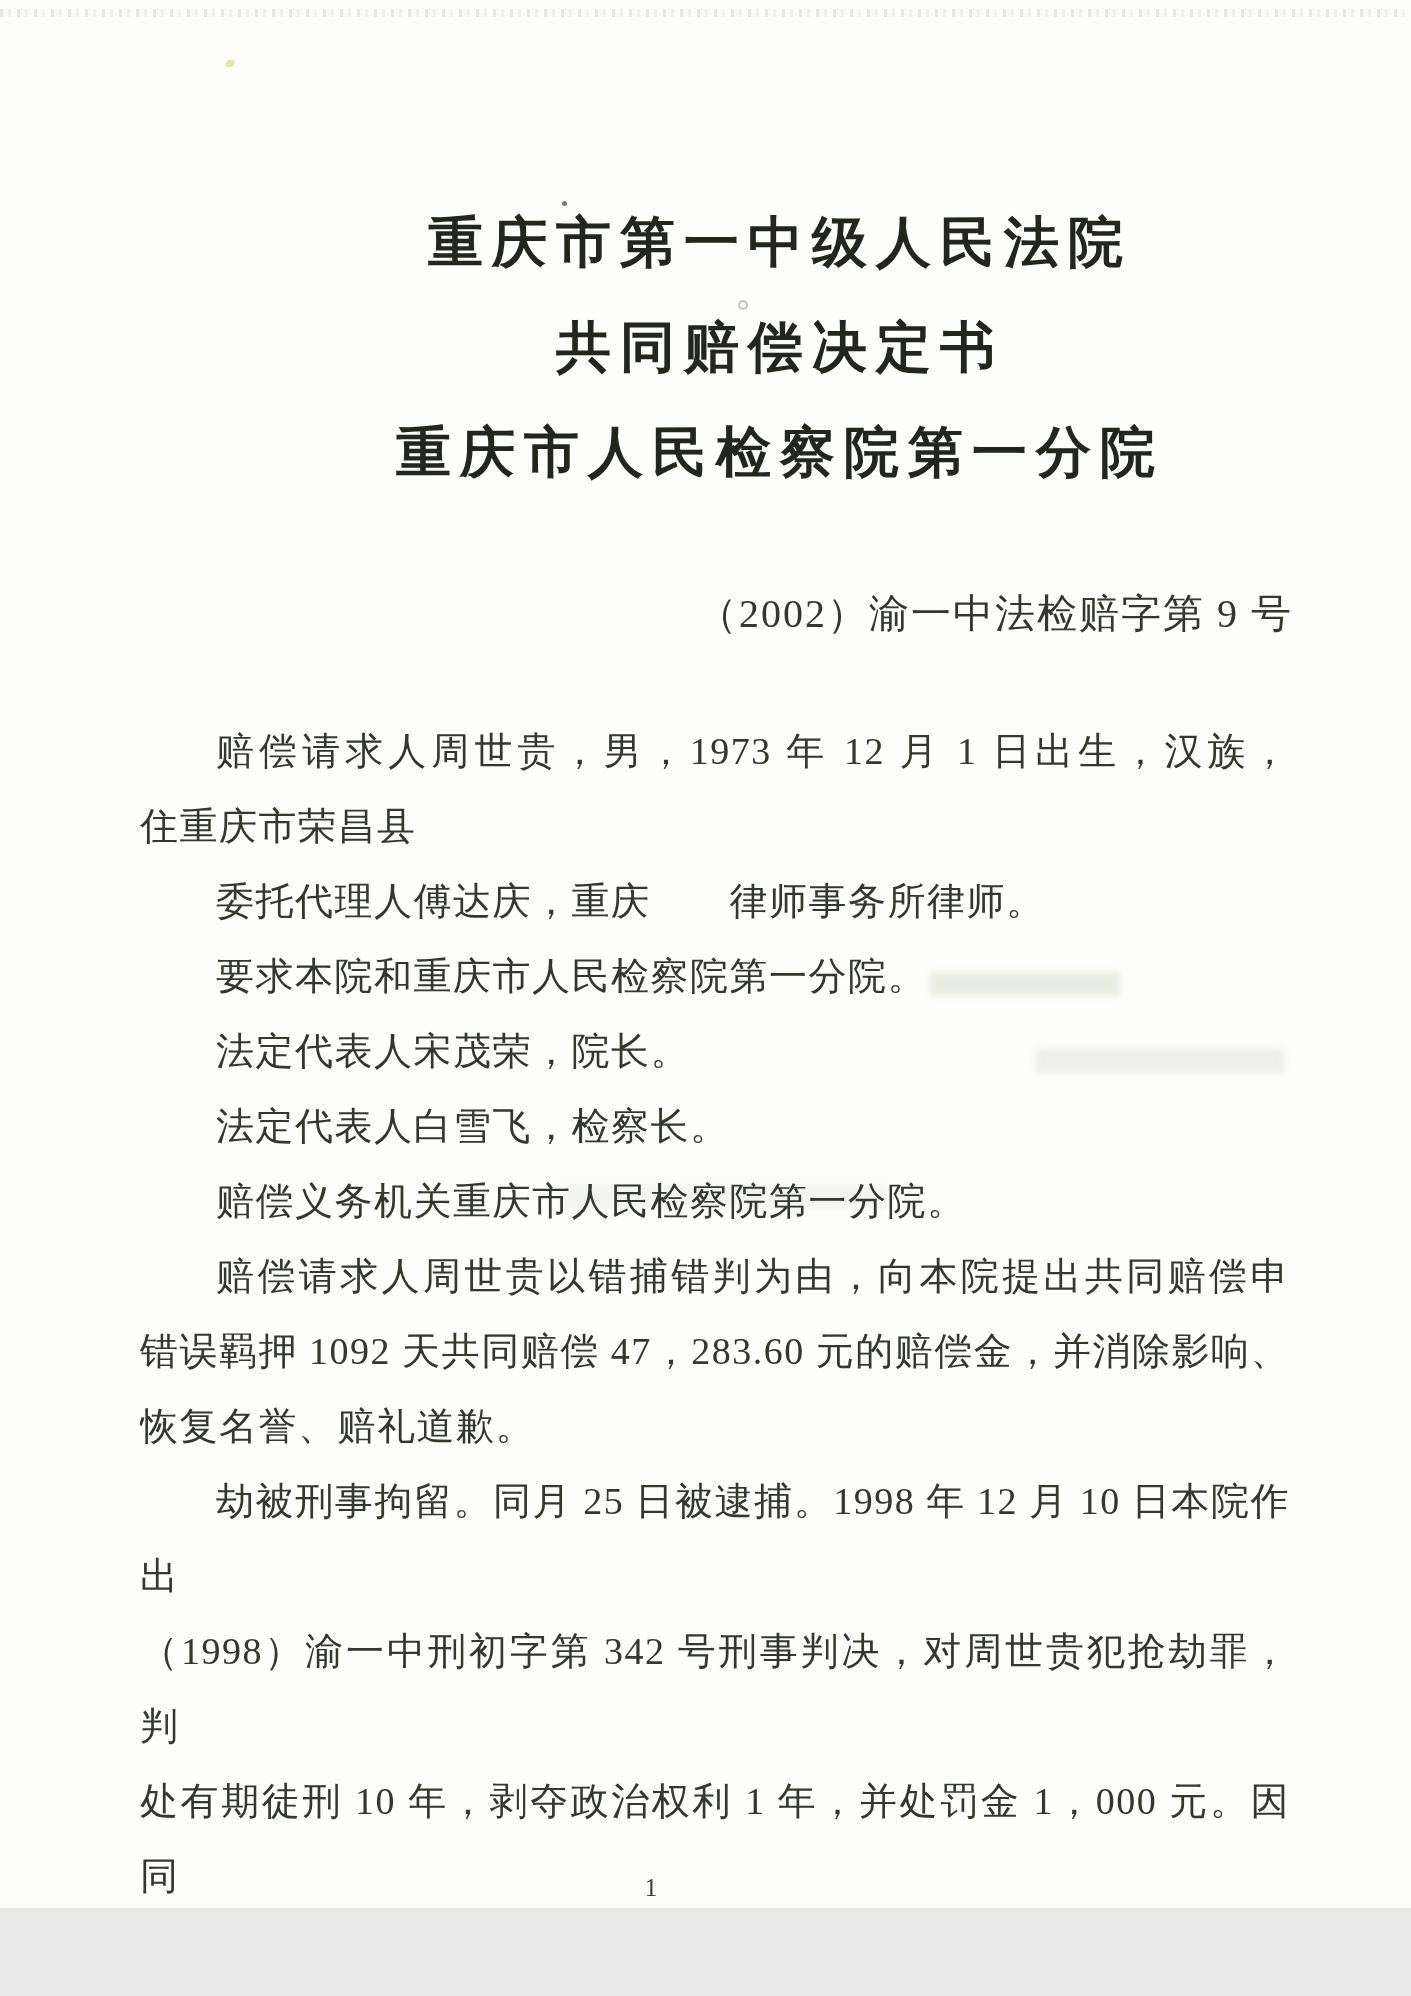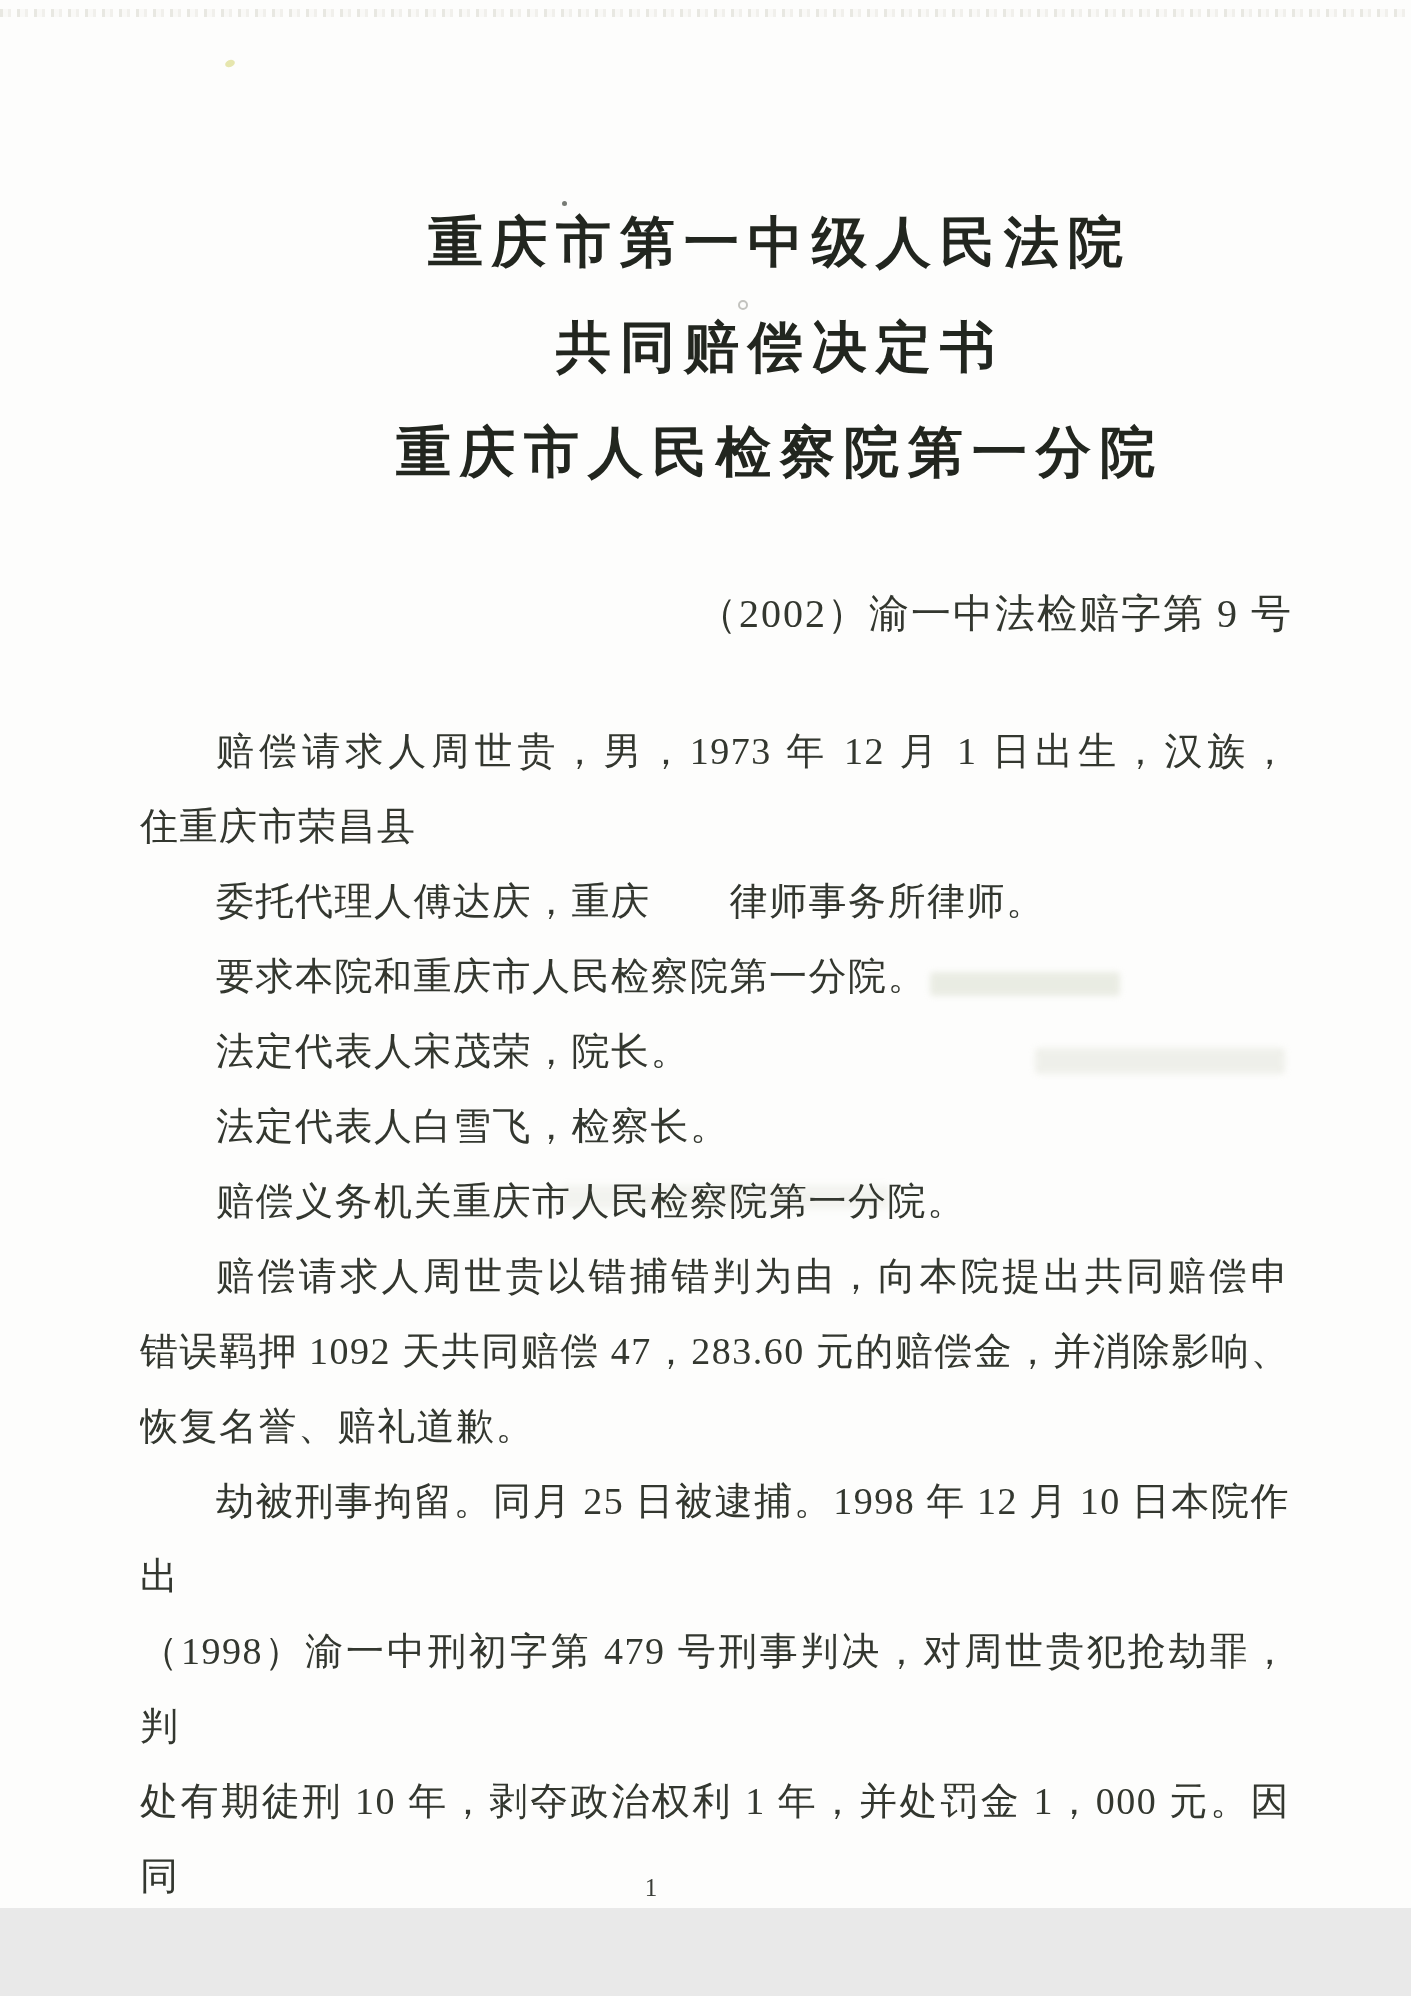--- a/index.html
+++ b/index.html
@@ -125,21 +125,21 @@
     </div>
 
     <div class="para">
       <div class="line">赔偿请求人周世贵以错捕错判为由，向本院提出共同赔偿申</div>
       <div class="line">错误羁押 1092 天共同赔偿 47，283.60 元的赔偿金，并消除影响、</div>
       <div class="line">恢复名誉、赔礼道歉。</div>
     </div>
 
     <div class="para cont">
       <div class="line">劫被刑事拘留。同月 25 日被逮捕。1998 年 12 月 10 日本院作出</div>
-      <div class="line">（1998）渝一中刑初字第 479 号刑事判决，对周世贵犯抢劫罪，判</div>
+      <div class="line">（1998）渝一中刑初字第 342 号刑事判决，对周世贵犯抢劫罪，判</div>
       <div class="line">处有期徒刑 10 年，剥夺政治权利 1 年，并处罚金 1，000 元。因同</div>
     </div>
 
   </div>
 
   <div class="footer">
     <div class="page-number">1</div>
     <div class="footer-line"></div>
   </div>
 

